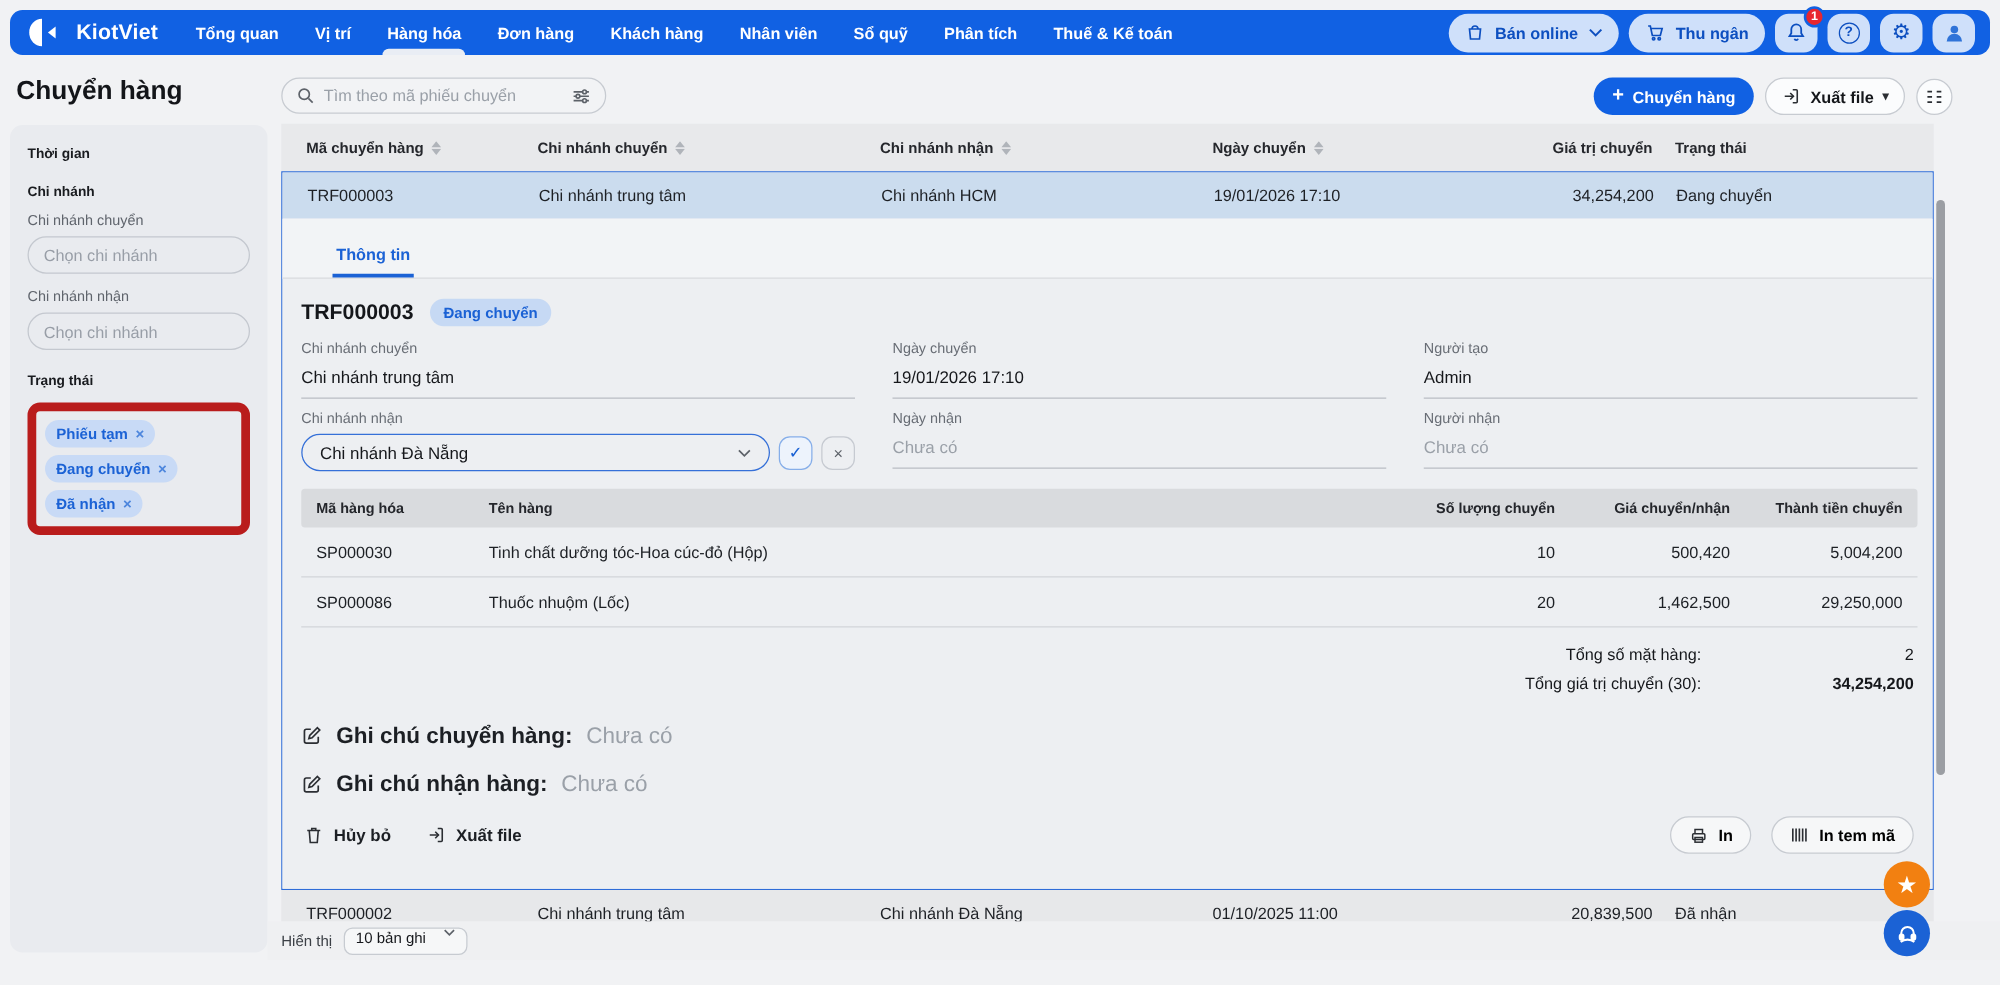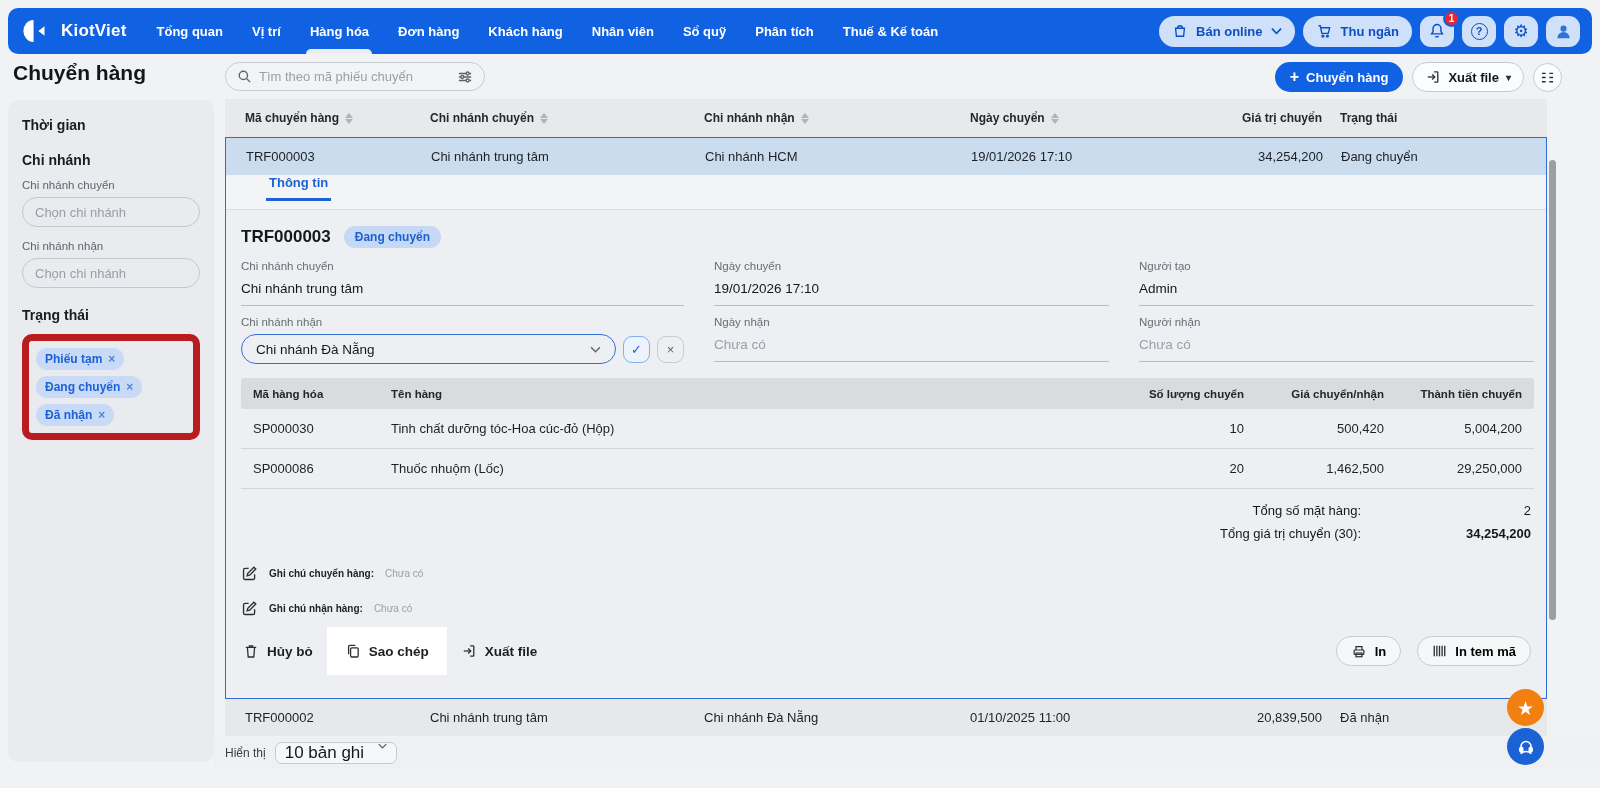--- a/index.html
+++ b/index.html
@@ -1,21 +1,21 @@
 <!DOCTYPE html>
 <html><head>
 <meta charset="utf-8">
 <style>
   * { margin:0; padding:0; box-sizing:border-box; }
   html,body { width:1600px; height:788px; background:#f1f2f4; overflow:hidden;
     font-family:"Liberation Sans","DejaVu Sans",sans-serif; color:#15171b; position:relative; }
   .glyph { font-family:"DejaVu Sans",sans-serif; }
 
   
-  .navbar { position:absolute; left:8px; top:8px; width:1584px; height:46px; background:#1161e3;
+  .navbar { position:absolute; left:8px; top:8px; width:1584px; height:36px; background:#1161e3;
     border-radius:10px; display:flex; align-items:center; padding:0 12px 0 14px; color:#fff; }
   .brand { display:flex; align-items:center; gap:9px; margin-right:30px; }
   .brand-text { font-size:17px; font-weight:700; letter-spacing:.2px; }
   .nav-items { display:flex; gap:29px; font-size:13px; font-weight:700; height:100%; align-items:flex-end; }
   .nav-item { position:relative; height:100%; display:flex; align-items:center; cursor:pointer; white-space:nowrap; }
   .nav-item.active::after { content:""; position:absolute; left:50%; transform:translateX(-50%);
     bottom:0; width:66px; height:5px; background:#e9edf4; border-radius:5px 5px 0 0; }
   .nav-right { margin-left:auto; display:flex; align-items:center; gap:8px; }
   .pill { background:#cfe0fa; color:#0d4fc0; border-radius:16px; height:31px; display:flex; align-items:center;
     gap:8px; padding:0 13px; font-size:13px; font-weight:700; border:none; cursor:pointer; }
@@ -23,21 +23,21 @@
   .nav-badge { position:absolute; top:-6px; right:-6px; background:#e8262f; color:#fff; font-size:10px;
     font-weight:700; min-width:17px; height:17px; border-radius:9px; display:flex; align-items:center;
     justify-content:center; border:2px solid #1161e3; }
   .q-circle { width:17px; height:17px; border:1.7px solid #0d4fc0; border-radius:50%; display:flex;
     align-items:center; justify-content:center; font-size:11px; font-weight:700; color:#0d4fc0; }
 
   
   .page-title { position:absolute; left:13px; top:61px; font-size:21px; font-weight:800; color:#131519; }
   .sidebar { position:absolute; left:8px; top:100px; width:206px; height:662px; background:#e9ebef;
     border-radius:10px; padding:17px 14px; }
-  .section-title { font-size:14px; font-weight:700; color:#191b1f; margin-bottom:11px; }
+  .section-title { font-size:11px; font-weight:700; color:#191b1f; margin-bottom:11px; }
   .side-input { width:100%; height:30px; border:1px solid #c4c8cf; border-radius:15px; background:transparent;
     padding:0 12px; font-size:13px; color:#15171b; outline:none; }
   .side-input::placeholder { color:#989ea7; }
   .sub-label { font-size:11.5px; color:#5f646c; margin:13px 0 6px; }
   .mt18 { margin-top:19px; }
   .tags-box { border:7px solid #b91c1c; border-radius:10px; padding:7px; display:flex; flex-wrap:wrap; gap:6px; }
   .tag { background:#c8daf6; color:#1b62d5; font-size:12px; font-weight:600; border-radius:12px;
     padding:4px 9px; display:flex; gap:6px; align-items:center; cursor:pointer; }
   .tag-x { color:#4d86dd; font-size:12px; line-height:1; }
 
@@ -62,22 +62,22 @@
   .th.num, .cell.num { justify-content:flex-end; text-align:right; }
   .th.status, .cell.status { padding-left:18px; }
   .sort-icon { display:inline-flex; flex-direction:column; gap:1px; }
   .row { height:37px; font-size:13px; color:#1d2025; }
   .row.selected { background:#cbdcee; }
   .row.plain { background:#e7e8ea; }
   .expanded { border:1px solid #2e6cd8; }
 
   
   .detail { background:#edeff2; }
-  .tabbar { height:35px; background:#f2f4f6; border-bottom:1px solid #d8dadd; display:flex;
-    align-items:flex-start; padding-left:40px; }
+  .tabbar { height:48px; background:#f2f4f6; border-bottom:1px solid #d8dadd; display:flex;
+    align-items:flex-end; padding-left:40px; }
   .tab { color:#1b62d5; font-size:13px; font-weight:600; padding:0 3px 8px; border-bottom:3px solid #1b62d5; cursor:pointer; }
   .detail-body { height:488px; padding:12px 12px 0 15px; overflow:hidden; }
   .detail-title { display:flex; align-items:center; gap:13px; margin:4px 0 12px; }
   .code { font-size:17px; font-weight:800; }
   .badge-status { background:#c6d9f4; color:#1a61d4; font-size:12px; font-weight:600; padding:4px 11px; border-radius:13px; }
   .fields { display:grid; grid-template-columns:1fr 1fr 1fr; column-gap:30px; row-gap:10px; }
   .flabel { font-size:11.5px; color:#686d75; }
   .fvalue { font-size:13.5px; padding:9px 0; border-bottom:1px solid #b9bdc3; }
   .fvalue.muted { color:#9aa0a8; }
   .frow { display:flex; gap:7px; align-items:center; padding-top:6px; }
@@ -93,38 +93,38 @@
   .phead { background:#d9dbde; height:31px; font-size:11.5px; font-weight:700; color:#24262b; border-radius:3px; }
   .prow { height:40px; font-size:13px; color:#1d2025; border-bottom:1px solid #d2d5d9; }
   .r { text-align:right; }
 
   .totals { display:flex; flex-direction:column; align-items:flex-end; gap:8px; margin-top:14px; padding-right:3px; font-size:13px; }
   .trow { display:flex; }
   .tval { width:170px; text-align:right; }
   .tval.bold { font-weight:800; }
 
   .notes { margin-top:24px; display:flex; flex-direction:column; gap:18px; }
-  .note { display:flex; align-items:center; gap:11px; font-size:10px; }
+  .note { display:flex; align-items:center; gap:11px; font-size:18px; }
   .note-label { font-weight:700; color:#1c1f24; }
   .note-val { color:#9aa0a8; }
 
   .actionbar { display:flex; align-items:center; margin-top:10px; }
   .act { display:flex; align-items:center; gap:8px; font-size:13.5px; font-weight:600; color:#1c1f24;
     background:transparent; border:none; padding:12px 14px; cursor:pointer; }
   .act.hl { background:#fff; padding:16px 18px; }
   .actionbar-right { margin-left:auto; display:flex; gap:16px; padding-right:3px; }
   .pill-sm { height:30px; border:1px solid #c7cbd1; border-radius:16px; background:#f6f7f8; display:flex;
     align-items:center; gap:8px; padding:0 14px; font-size:13px; font-weight:600; cursor:pointer; }
 
   
   .footer { position:absolute; left:214px; top:737px; width:1386px; height:31px; background:#eff0f2;
     display:flex; align-items:center; gap:9px; padding-left:11px; }
   .footer-label { font-size:12px; color:#3c4046; }
   .page-size { height:22px; border:1px solid #c7cbd1; border-radius:7px; background:#f6f7f8; display:flex;
-    align-items:flex-start; gap:14px; padding:0 9px; font-size:17px; cursor:pointer; }
+    align-items:flex-start; gap:14px; padding:0 9px; font-size:12px; cursor:pointer; }
   .scroll-thumb { position:absolute; left:1549px; top:160px; width:7px; height:460px; background:#9b9ea3; border-radius:4px; }
   .float-btn { position:absolute; width:37px; height:37px; border-radius:50%; display:flex; align-items:center;
     justify-content:center; cursor:pointer; }
   .float-orange { left:1507px; top:689px; background:#f28011; color:#fff; font-size:19px; }
   .float-blue { left:1507px; top:728px; background:#1b62d5; }
   svg { display:block; }
 </style>
 </head>
 <body>
 
@@ -440,29 +440,20 @@
         </div>
 
         <div class="actionbar">
           <button class="act" style="padding-left:2px;">
             <span>
               <svg width="16" height="16" viewBox="0 0 20 20" fill="none" stroke="#2b2e33" stroke-width="1.6">
                   <path d="M3.5 5.5h13M8 5.5V3.5h4v2M5.5 5.5l1 12h7l1-12"></path>
                 </svg>
             </span>
             <span>Hủy bỏ</span>
-          </button>
-          <button class="act hl">
-            <span>
-              <svg width="16" height="16" viewBox="0 0 20 20" fill="none" stroke="#2b2e33" stroke-width="1.6">
-                  <rect x="7" y="6" width="9.5" height="11.5" rx="1.5"></rect>
-                  <path d="M4.5 14V4.5A1.5 1.5 0 0 1 6 3h7"></path>
-                </svg>
-            </span>
-            <span>Sao chép</span>
           </button>
           <button class="act">
             <span>
               <svg width="16" height="16" viewBox="0 0 20 20" fill="none" stroke="#2b2e33" stroke-width="1.6">
                   <path d="M11.5 3.5H15a1 1 0 0 1 1 1v11a1 1 0 0 1-1 1h-3.5"></path>
                   <path d="M9 6.8 12.2 10 9 13.2"></path>
                   <path d="M12 10H3.5"></path>
                 </svg>
             </span>
             <span>Xuất file</span>

